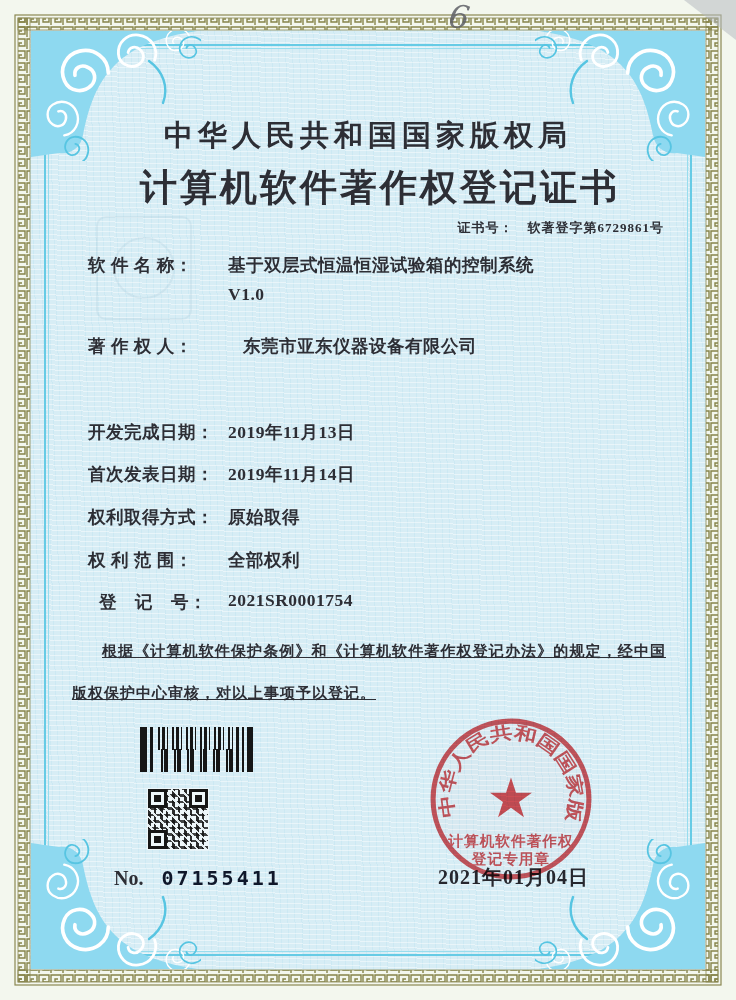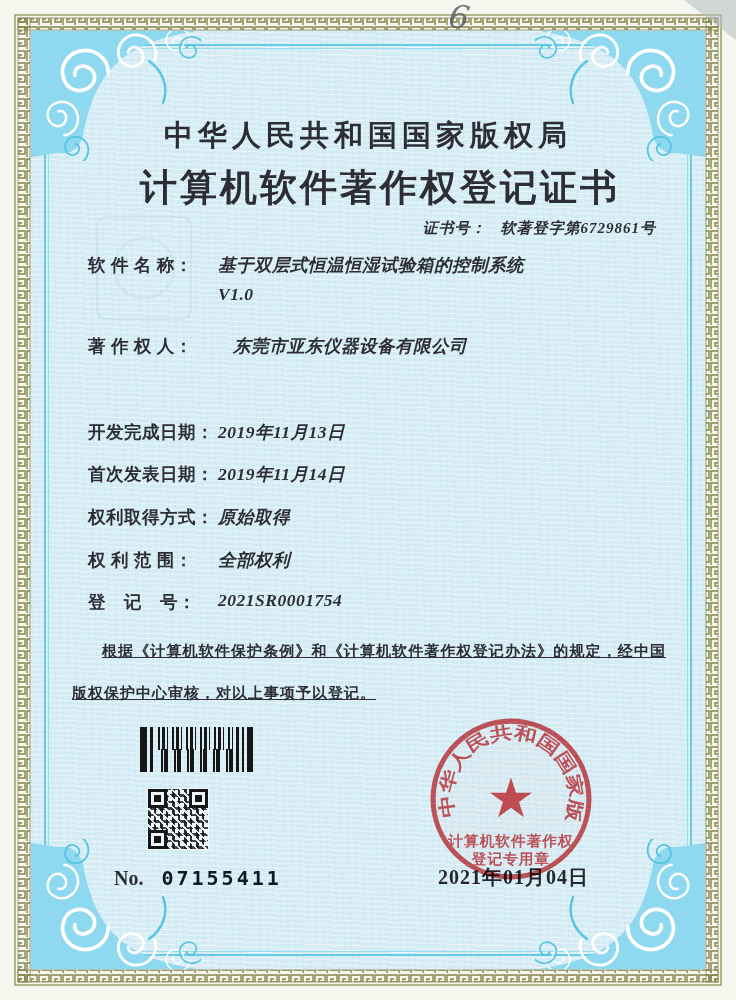--- a/index.html
+++ b/index.html
@@ -38,29 +38,29 @@
     border:2px solid rgba(168,200,214,.45);border-radius:10px;opacity:.55;}
   .watermark .wm-circle{position:absolute;left:15px;top:19px;width:58px;height:58px;
     border:2px solid rgba(168,200,214,.45);border-radius:50%;}
 
   
   .content{position:absolute;inset:0;z-index:4;color:#2d2e35;}
   .issuer{position:absolute;top:116px;left:0;width:100%;text-align:center;
     font-size:29px;font-weight:700;letter-spacing:5px;}
   .cert-title{position:absolute;top:163px;left:12px;width:100%;text-align:center;
     font-size:37px;font-weight:700;letter-spacing:3px;}
-  .cert-no{position:absolute;top:219px;right:80px;font-size:15px;font-weight:700;letter-spacing:1px;font-style:italic;}
+  .cert-no{position:absolute;top:219px;right:72px;font-size:13px;font-weight:700;letter-spacing:1px;}
   .cert-no .lbl{margin-right:14px;}
 
   .row{position:absolute;left:88px;font-size:17.5px;font-weight:700;letter-spacing:.5px;
     display:flex;align-items:flex-start;}
   .row .lab{width:130px;flex:none;}
-  .row .val{font-style:italic;}
+  .row .val{margin-left:10px;}
   .r0{top:253px;} .r1{top:334px;gap:15px;} .r2{top:420px;} .r3{top:462px;}
-  .r4{top:505px;} .r5{top:548px;} .r6{top:590px;}
+  .r4{top:505px;} .r5{top:548px;} .r6{top:590px;text-align:center;}
   .v2{margin-top:7px;}
 
   .statement{position:absolute;left:72px;top:630px;width:594px;
     font-size:15px;font-weight:700;line-height:42px;letter-spacing:1px;
     text-indent:2em;text-align:justify;text-decoration:underline;}
 
   
   .barcode{position:absolute;left:140px;top:727px;width:113px;height:45px;z-index:4;
     background-color:transparent;
     background-image:

